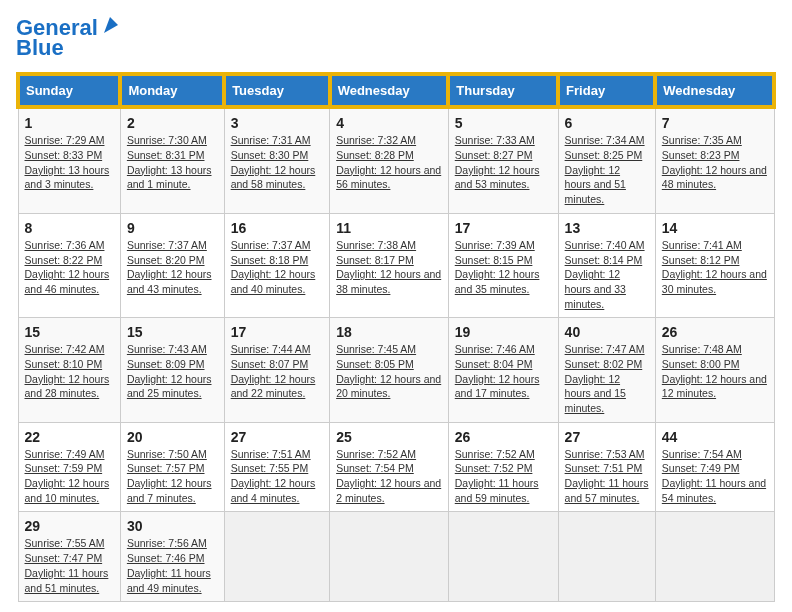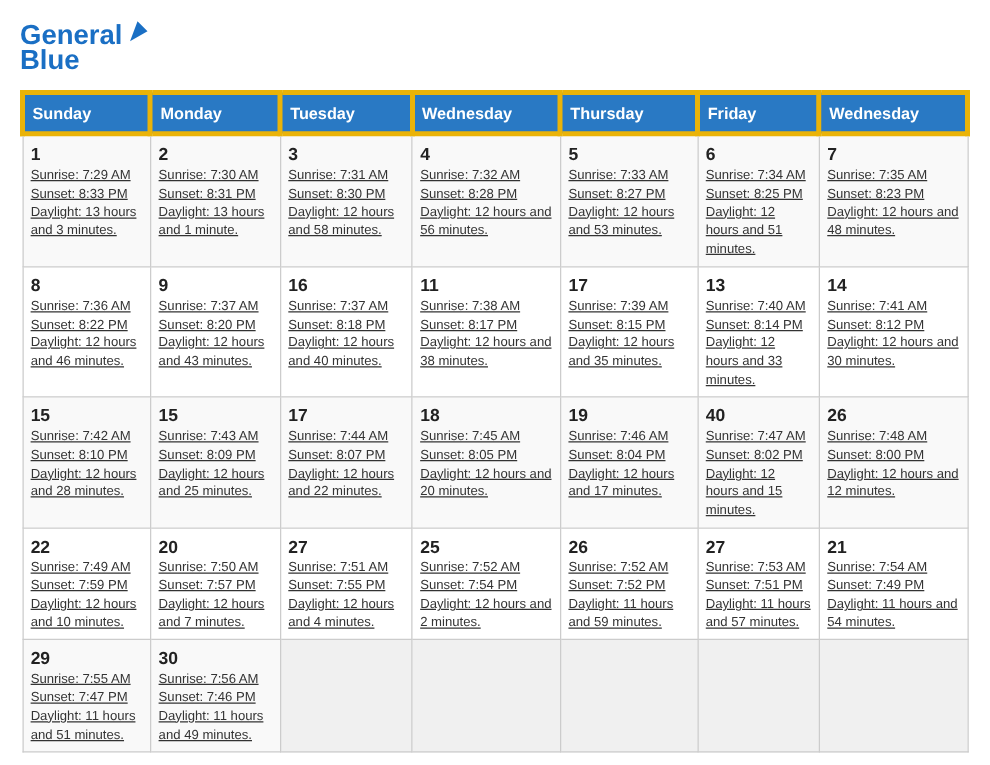--- a/index.html
+++ b/index.html
@@ -211,21 +211,21 @@
       </td>
         <td>
         <span class="day-num">26</span>
         <span class="day-info">Sunrise: 7:52 AM<br>Sunset: 7:52 PM<br>Daylight: 11 hours and 59 minutes.</span>
       </td>
         <td>
         <span class="day-num">27</span>
         <span class="day-info">Sunrise: 7:53 AM<br>Sunset: 7:51 PM<br>Daylight: 11 hours and 57 minutes.</span>
       </td>
         <td>
-        <span class="day-num">21</span>
+        <span class="day-num">44</span>
         <span class="day-info">Sunrise: 7:54 AM<br>Sunset: 7:49 PM<br>Daylight: 11 hours and 54 minutes.</span>
       </td>
       </tr>
       <tr>
         <td>
         <span class="day-num">29</span>
         <span class="day-info">Sunrise: 7:55 AM<br>Sunset: 7:47 PM<br>Daylight: 11 hours and 51 minutes.</span>
       </td>
         <td>
         <span class="day-num">30</span>

